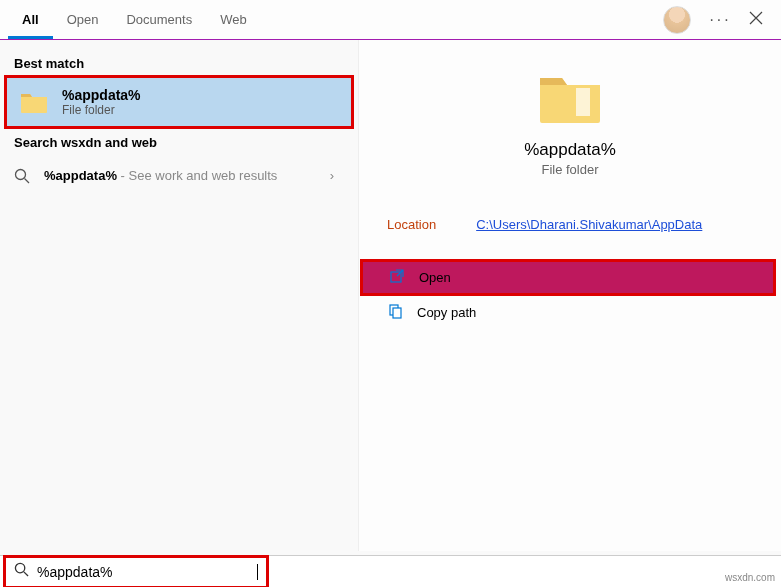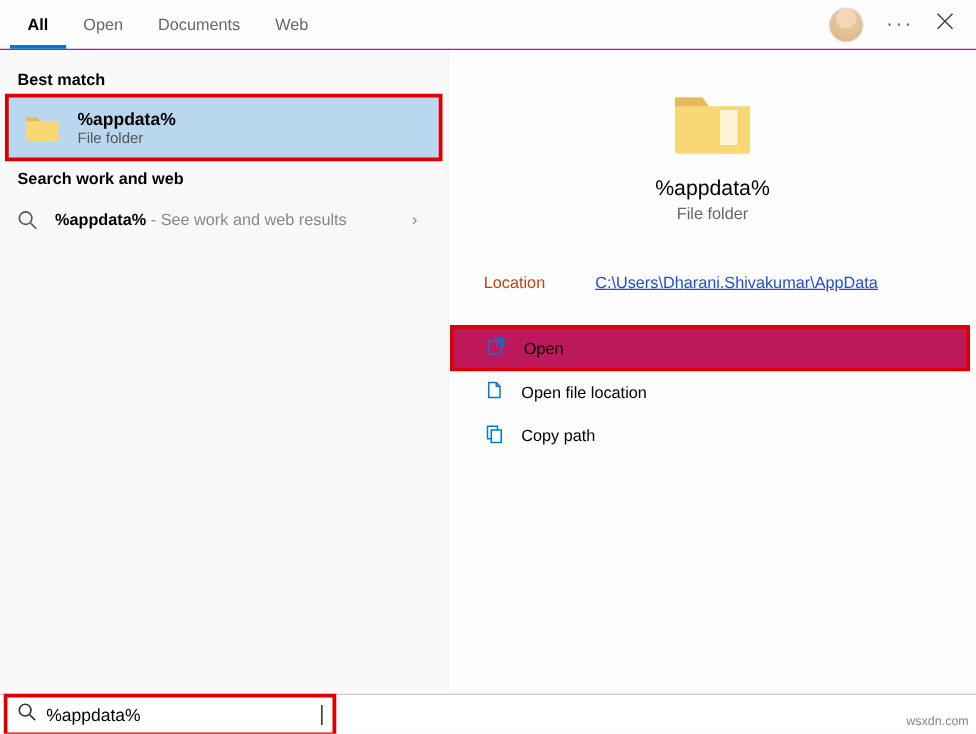--- a/index.html
+++ b/index.html
@@ -92,21 +92,21 @@
             <path d="M1 4 h9 l2 3 h15 v15 a1 1 0 0 1 -1 1 h-24 a1 1 0 0 1 -1 -1 z" fill="#f8d775"></path>
             <path d="M1 4 h9 l2 3 h-11 z" fill="#e6b95a"></path>
           </svg>
       </div>
       <div class="result-text">
         <div class="title">%appdata%</div>
         <div class="sub">File folder</div>
       </div>
     </div>
 
-    <div class="section-label">Search work and web</div>
+    <div class="section-label">Search wsxdn and web</div>
 
     <div class="web-row">
       <div class="search-glyph">
         <svg viewBox="0 0 16 16">
             <circle cx="6.5" cy="6.5" r="5" stroke="#555" stroke-width="1.3" fill="none"></circle>
             <path d="M10.5 10.5 L15 15" stroke="#555" stroke-width="1.3"></path>
           </svg>
       </div>
       <div class="web-text">
         <span class="q">%appdata%</span><span class="hint"> - See work and web results</span>
@@ -139,29 +139,20 @@
           <svg viewBox="0 0 16 16">
               <rect x="2" y="4" width="10" height="10" stroke="#0078d4" stroke-width="1.2" fill="none"></rect>
               <path d="M7 2 h7 v7 M14 2 L8 8" stroke="#0078d4" stroke-width="1.2" fill="none"></path>
             </svg>
         </div>
         <span>Open</span>
       </div>
       <div class="action">
         <div class="action-icon">
           <svg viewBox="0 0 16 16">
-              <path d="M4 2 h6 l3 3 v9 h-9 z" stroke="#0078d4" stroke-width="1.2" fill="none"></path>
-              <path d="M10 2 v3 h3" stroke="#0078d4" stroke-width="1.2" fill="none"></path>
-            </svg>
-        </div>
-        <span>Open file location</span>
-      </div>
-      <div class="action">
-        <div class="action-icon">
-          <svg viewBox="0 0 16 16">
               <rect x="3" y="2" width="8" height="10" stroke="#0078d4" stroke-width="1.2" fill="none"></rect>
               <rect x="6" y="5" width="8" height="10" stroke="#0078d4" stroke-width="1.2" fill="#fff"></rect>
             </svg>
         </div>
         <span>Copy path</span>
       </div>
     </div>
   </div>
 </div>
 

